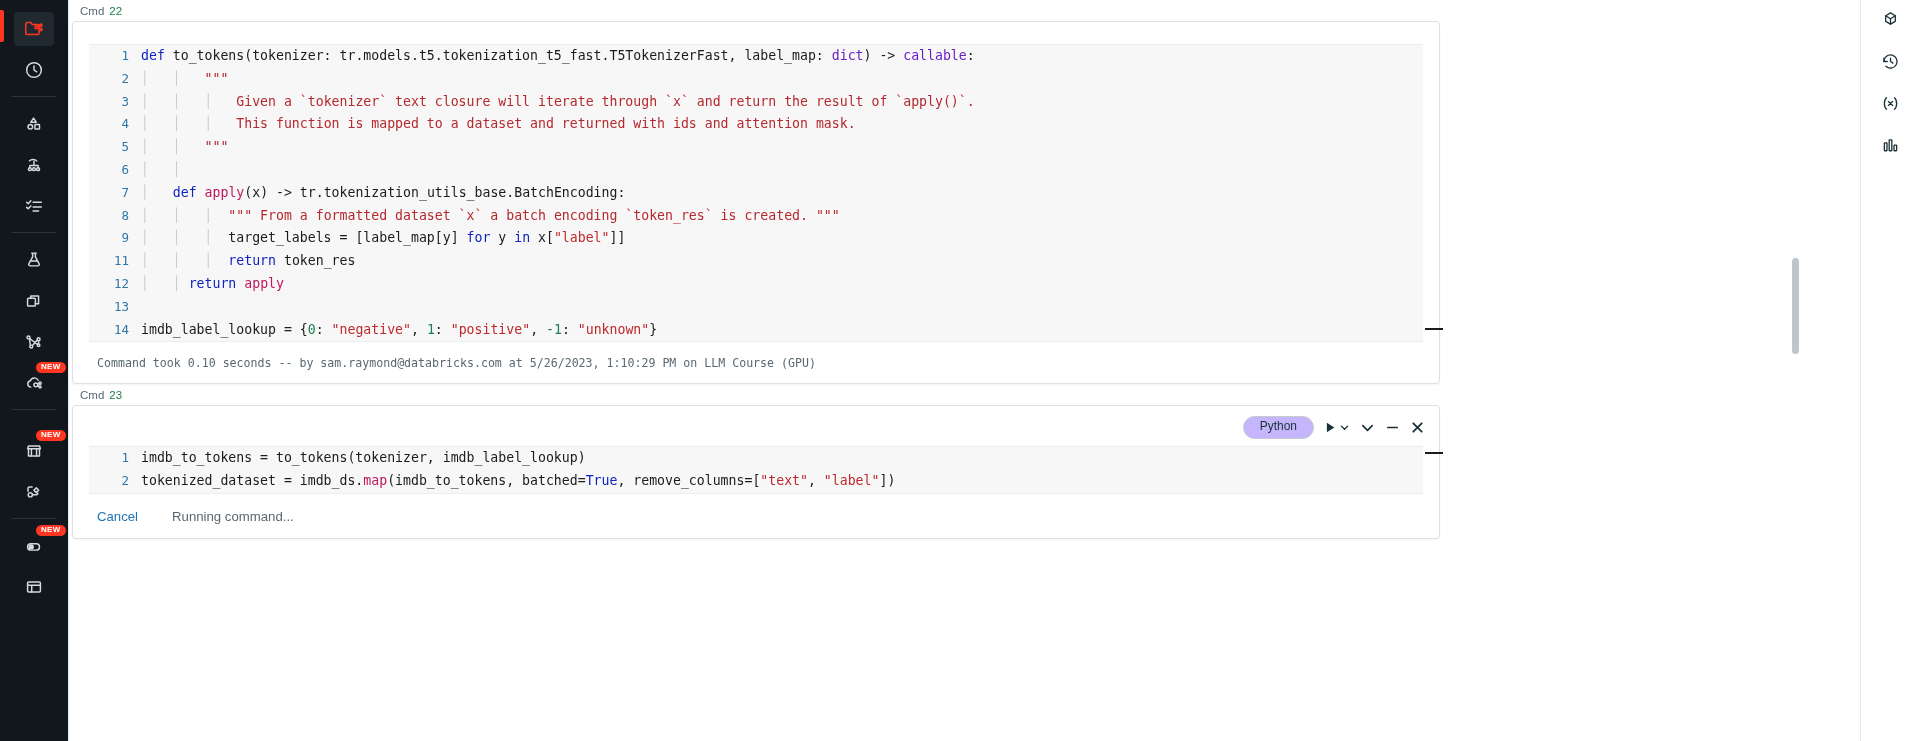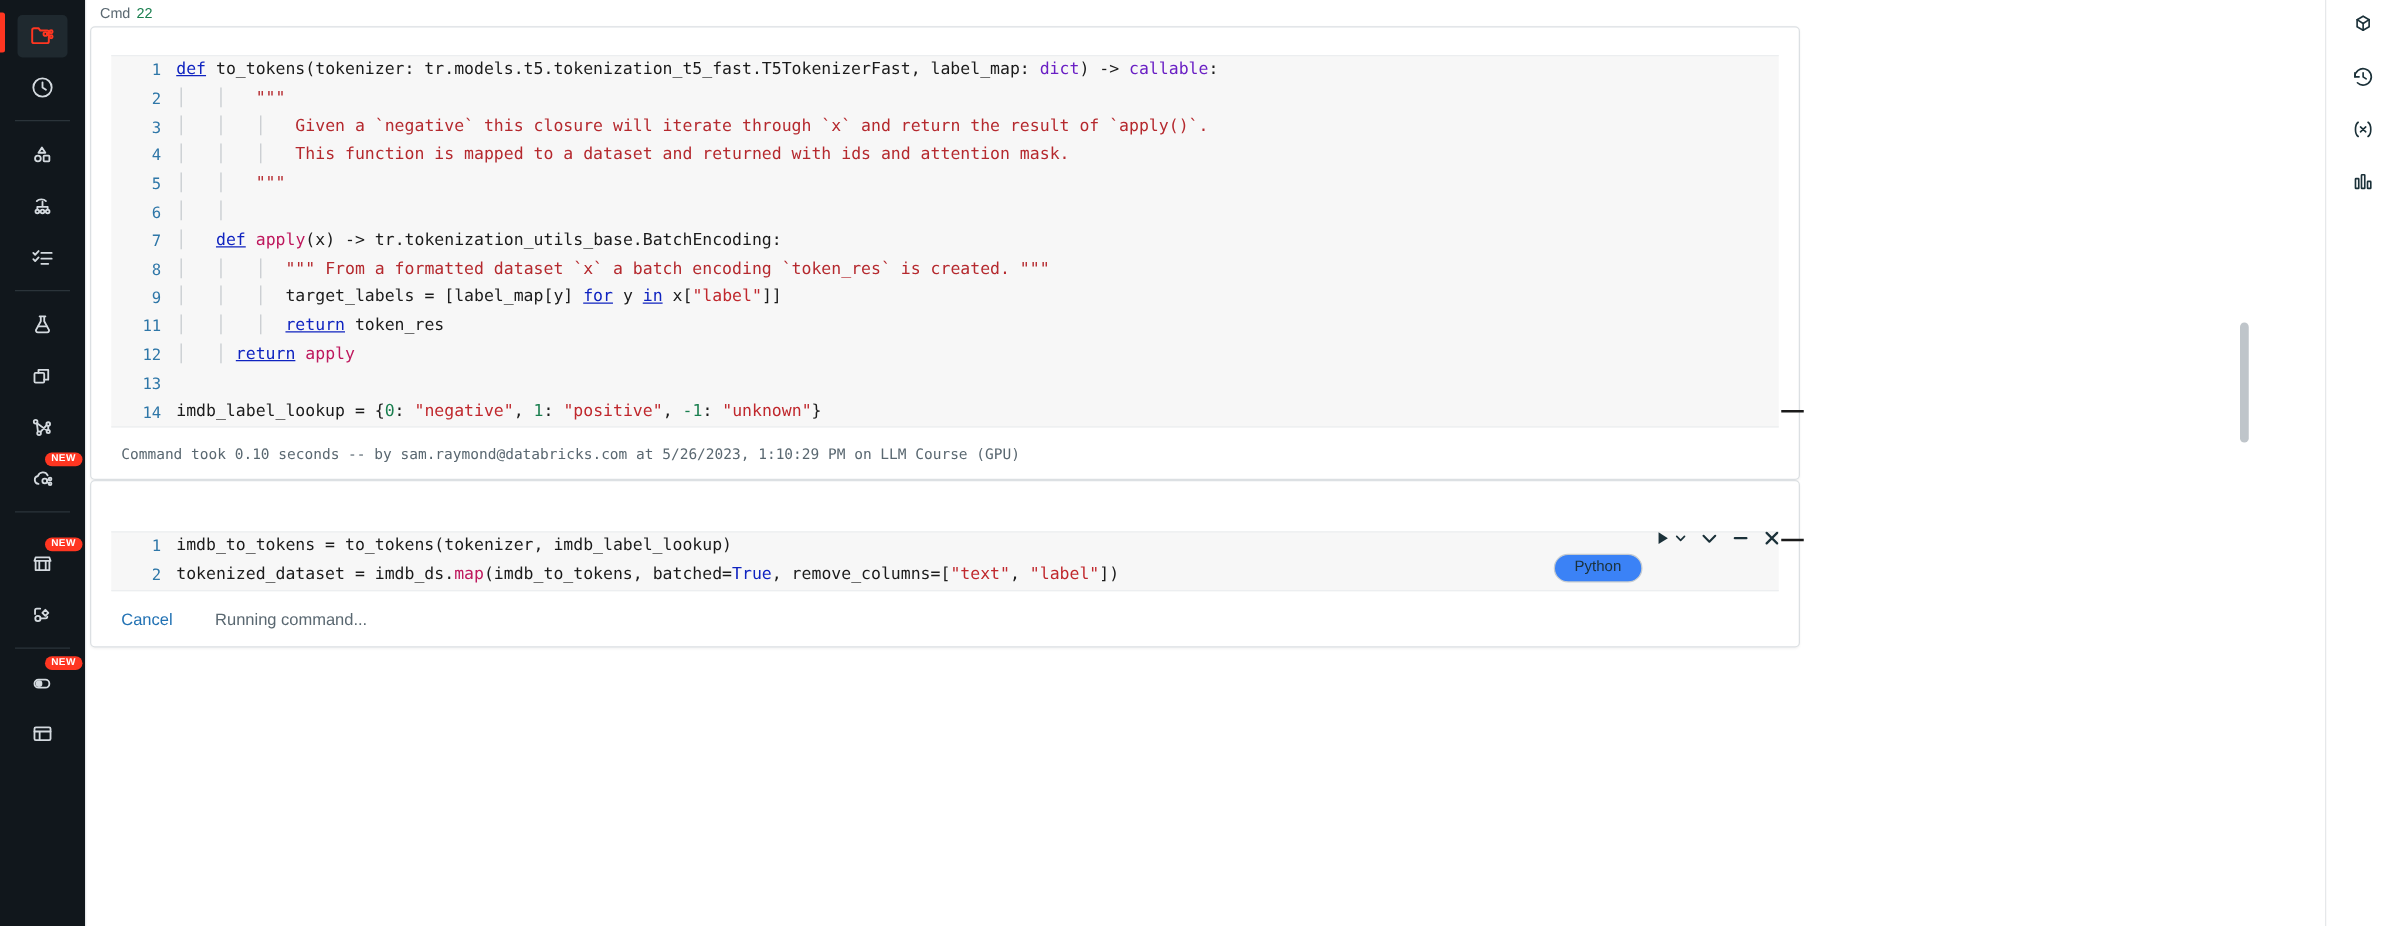--- a/index.html
+++ b/index.html
@@ -126,21 +126,21 @@
     font-size: 12.5px;
     user-select: none;
   }
   .codetext {
     font-family: "DejaVu Sans Mono", monospace;
     font-size: 13.2px;
     color: #1b1b1b;
     white-space: pre;
     letter-spacing: 0px;
   }
-  .kw   { color: #0f23c0; text-decoration: underline; }
+  .kw   { color: #0f23c0; }
   .kw2  { color: #6a1fc4; }
   .fn   { color: #be185d; }
   .str  { color: #c0282d; }
   .doc  { color: #b5292e; }
   .num  { color: #1a7f4f; }
   .bool { color: #0f23c0; }
   .ind  { color: #c9cdd1; }
 
   .cmd-footer {
     font-family: "DejaVu Sans Mono", monospace;
@@ -158,23 +158,22 @@
     display: flex;
     align-items: center;
     gap: 10px;
   }
   .lang-pill {
     border: 1px solid #c5cbd0;
     border-radius: 12px;
     padding: 3px 16px 4px 16px;
     font-size: 12px;
     color: #1b3139;
-    background: #3b82f6;
+    background: #c4b5fd;
     line-height: 1.1;
-    margin-top: 48px;
   }
   .tb-ico {
     color: #1b3139;
     display: flex;
     align-items: center;
     justify-content: center;
     height: 18px;
   }
   .run-group { display: flex; align-items: center; gap: 2px; }
 
@@ -433,21 +432,21 @@
             <div class="code-row">
               <span class="gutter">1</span>
               <span class="codetext"><span class="kw">def</span> to_tokens(tokenizer: tr.models.t5.tokenization_t5_fast.T5TokenizerFast, label_map: <span class="kw2">dict</span>) -&gt; <span class="kw2">callable</span>:</span>
             </div>
             <div class="code-row">
               <span class="gutter">2</span>
               <span class="codetext"><span class="ind">│   │</span>   <span class="doc">"""</span></span>
             </div>
             <div class="code-row">
               <span class="gutter">3</span>
-              <span class="codetext"><span class="ind">│   │   │</span>   <span class="doc">Given a `negative` this closure will iterate through `x` and return the result of `apply()`.</span></span>
+              <span class="codetext"><span class="ind">│   │   │</span>   <span class="doc">Given a `tokenizer` text closure will iterate through `x` and return the result of `apply()`.</span></span>
             </div>
             <div class="code-row">
               <span class="gutter">4</span>
               <span class="codetext"><span class="ind">│   │   │</span>   <span class="doc">This function is mapped to a dataset and returned with ids and attention mask.</span></span>
             </div>
             <div class="code-row">
               <span class="gutter">5</span>
               <span class="codetext"><span class="ind">│   │</span>   <span class="doc">"""</span></span>
             </div>
             <div class="code-row">
@@ -482,20 +481,23 @@
               <span class="gutter">14</span>
               <span class="codetext">imdb_label_lookup = {<span class="num">0</span>: <span class="str">"negative"</span>, <span class="num">1</span>: <span class="str">"positive"</span>, <span class="num">-1</span>: <span class="str">"unknown"</span>}</span>
             </div>
 
           </div>
           <div class="cmd-footer">Command took 0.10 seconds -- by sam.raymond@databricks.com at 5/26/2023, 1:10:29 PM on LLM Course (GPU)</div>
         </div>
         <div class="grip" style="top:306px;"></div>
       </section>
 
+      <div class="cmd-label">
+        <span>Cmd</span><span class="num">23</span>
+      </div>
 
       <section class="cell">
         <div class="cell2-toolbar">
           <div class="lang-pill">Python</div>
           <div class="run-group">
             <span class="tb-ico">
               <svg width="13" height="13" viewBox="0 0 16 16" fill="#1b3139">
                   <path d="M3.5 2.3l9.2 5.7-9.2 5.7z"></path>
                 </svg>
             </span>

